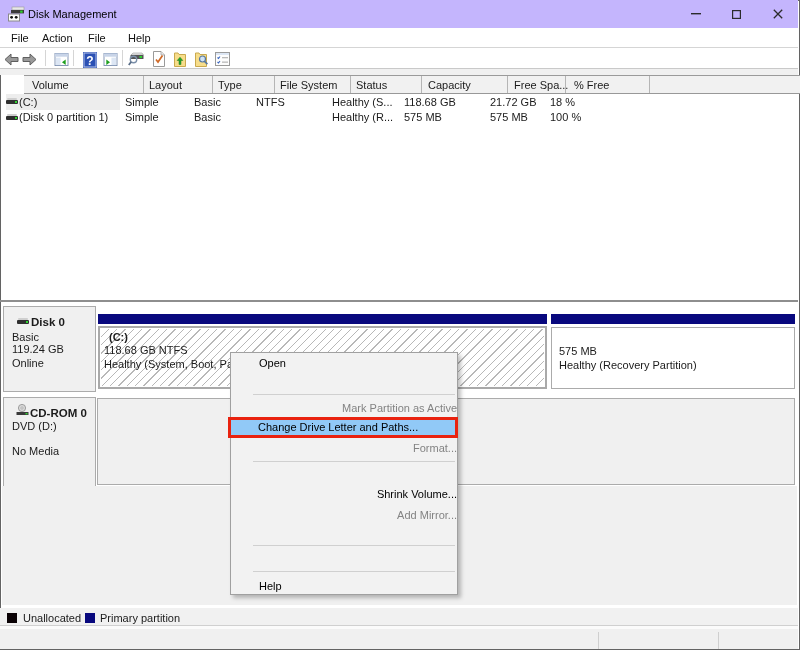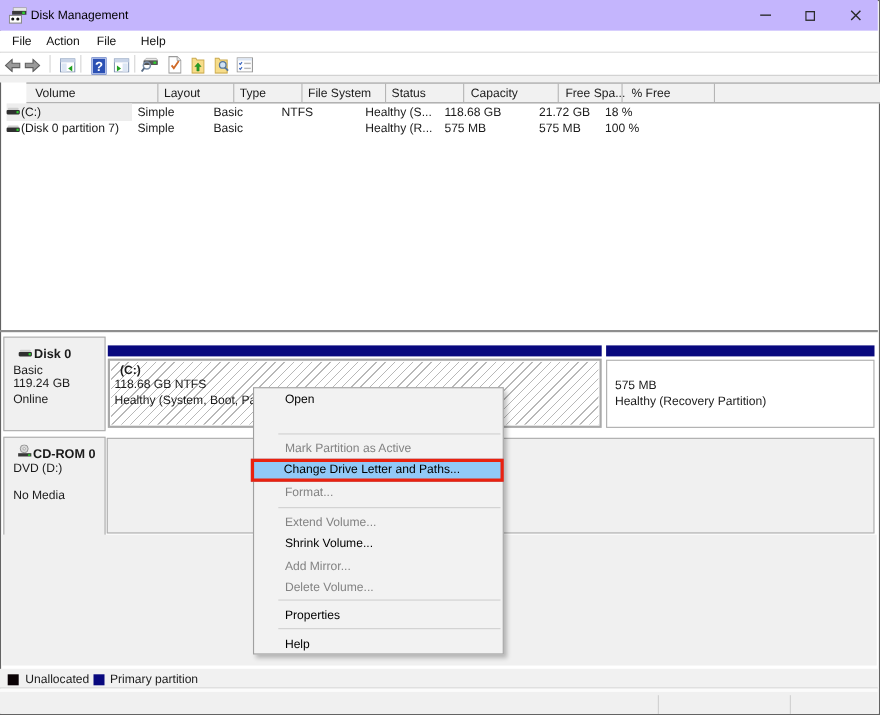--- a/index.html
+++ b/index.html
@@ -39,21 +39,21 @@
 .hatch { position:absolute; left:1px; top:1px; right:1px; bottom:1px;
   background-image:repeating-linear-gradient(135deg, rgba(160,160,160,0) 0px, rgba(160,160,160,0) 5px, #b8b8b8 5px, #b8b8b8 5.9px); }
 .ptxt { position:absolute; font-size:11px; color:#1b1b1b; white-space:nowrap; }
 
 #legend { position:absolute; left:0; top:608px; width:798px; height:18px; background:#f1f1f1; border-bottom:1px solid #d0d0d0; }
 #statusbar { position:absolute; left:0; top:626px; width:798px; height:23px; background:#f0f0f0; border-top:3px solid #fbfbfb; }
 #statusbar .vsep { position:absolute; top:3px; width:1px; height:17px; background:#cfcfcf; }
 
 #cmenu { position:absolute; left:230px; top:352px; width:228px; height:243px; background:#f2f2f2; border:1px solid #a0a0a0; box-shadow:3px 3px 4px rgba(0,0,0,0.25); }
 .mi { position:absolute; left:0; width:100%; height:20px; line-height:20px; padding-left:28px; font-size:11px; color:#000; }
-.mi.dis { color:#838383; }
+.mi.dis { color:#838383;text-align:right; }
 .msep { position:absolute; left:22px; right:2px; height:1px; background:#d0d0d0; }
 #redbox { position:absolute; left:228px; top:416.6px; width:230px; height:21.4px; border:3.4px solid #e9220f; background:#91c9f7; }
 #redbox .mi { top:0px; height:14.6px; line-height:14.6px; }
 </style>
 </head>
 <body>
 <div id="win"></div>
 
 <div id="title">
   <svg class="abs" style="left:8px;top:6px" width="17" height="16" viewBox="0 0 17 16">
@@ -177,21 +177,21 @@
   <span style="left:404px">118.68 GB</span>
   <span style="left:490px">21.72 GB</span>
   <span style="left:550px">18 %</span>
 </div>
 <div class="trow" style="top:109.5px">
   <div class="drv" style="left:6px;top:4px">
       <div class="top"></div>
       <div class="bar"></div>
       <div class="led"></div>
     </div>
-  <span style="left:19px">(Disk 0 partition 7)</span>
+  <span style="left:19px">(Disk 0 partition 1)</span>
   <span style="left:125px">Simple</span>
   <span style="left:194px">Basic</span>
   <span style="left:332px">Healthy (R...</span>
   <span style="left:404px">575 MB</span>
   <span style="left:490px">575 MB</span>
   <span style="left:550px">100 %</span>
 </div>
 
 <div id="divider"></div>
 
@@ -249,24 +249,21 @@
   <div class="vsep" style="left:718px"></div>
 </div>
 
 <div id="cmenu">
   <div class="mi" style="top:0px">Open</div>
   <div class="msep" style="top:41px"></div>
   <div class="mi dis" style="top:44.5px">Mark Partition as Active</div>
 
   <div class="mi dis" style="top:85px">Format...</div>
   <div class="msep" style="top:108px"></div>
-  <div class="mi dis" style="top:112px">Extend Volume...</div>
   <div class="mi dis" style="top:131px;color:#000">Shrink Volume...</div>
   <div class="mi dis" style="top:152px">Add Mirror...</div>
-  <div class="mi dis" style="top:171px">Delete Volume...</div>
   <div class="msep" style="top:192px"></div>
-  <div class="mi" style="top:197px">Properties</div>
   <div class="msep" style="top:218px"></div>
   <div class="mi" style="top:223px">Help</div>
 </div>
 <div id="redbox">
     <div class="mi" style="padding-left:27px">Change Drive Letter and Paths...</div>
   </div>
 
 </body></html>

